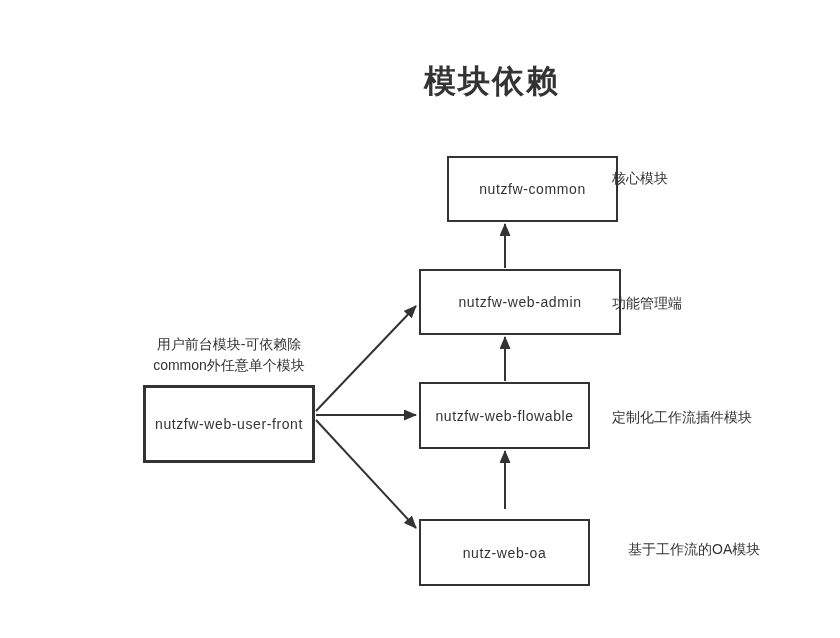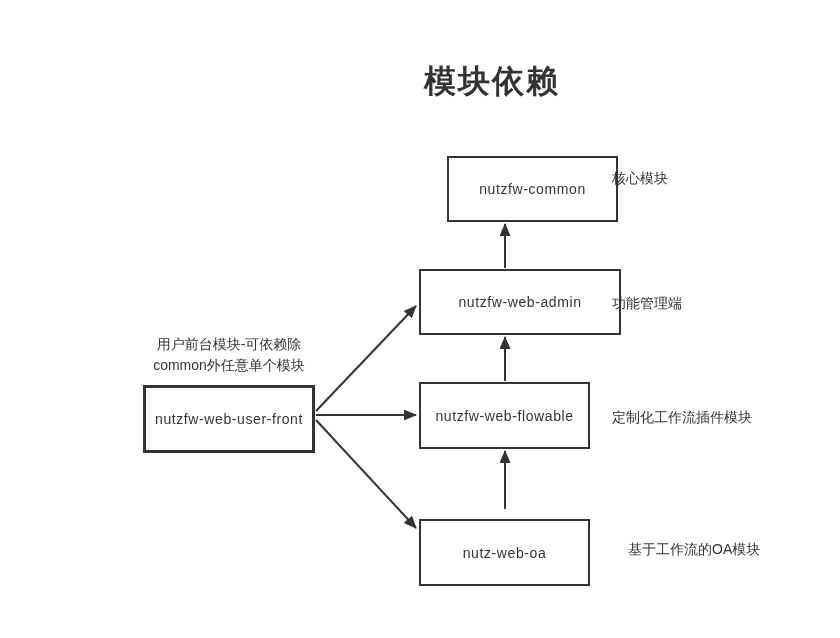--- a/index.html
+++ b/index.html
@@ -41,21 +41,21 @@
     justify-content: center;
     font-size: 14px;
     letter-spacing: 0.6px;
     color: #333333;
   }
   .box-common   { left: 419px; top: 156px; width: 171px; height: 66px; margin-left: 28px; }
   .box-admin    { left: 419px; top: 269px; width: 202px; height: 66px; }
   .box-flowable { left: 419px; top: 382px; width: 171px; height: 67px; }
   .box-oa       { left: 419px; top: 510px; width: 171px; height: 67px; margin-top: 9px; }
   .box-user-front {
-    left: 143px; top: 385px; width: 172px; height: 68px;
+    left: 143px; top: 385px; width: 172px; height: 78px;
     border-width: 3px;
   }
   .side-label {
     position: absolute;
     left: 612px;
     font-size: 14px;
     line-height: 20px;
     color: #333333;
     white-space: nowrap;
   }

